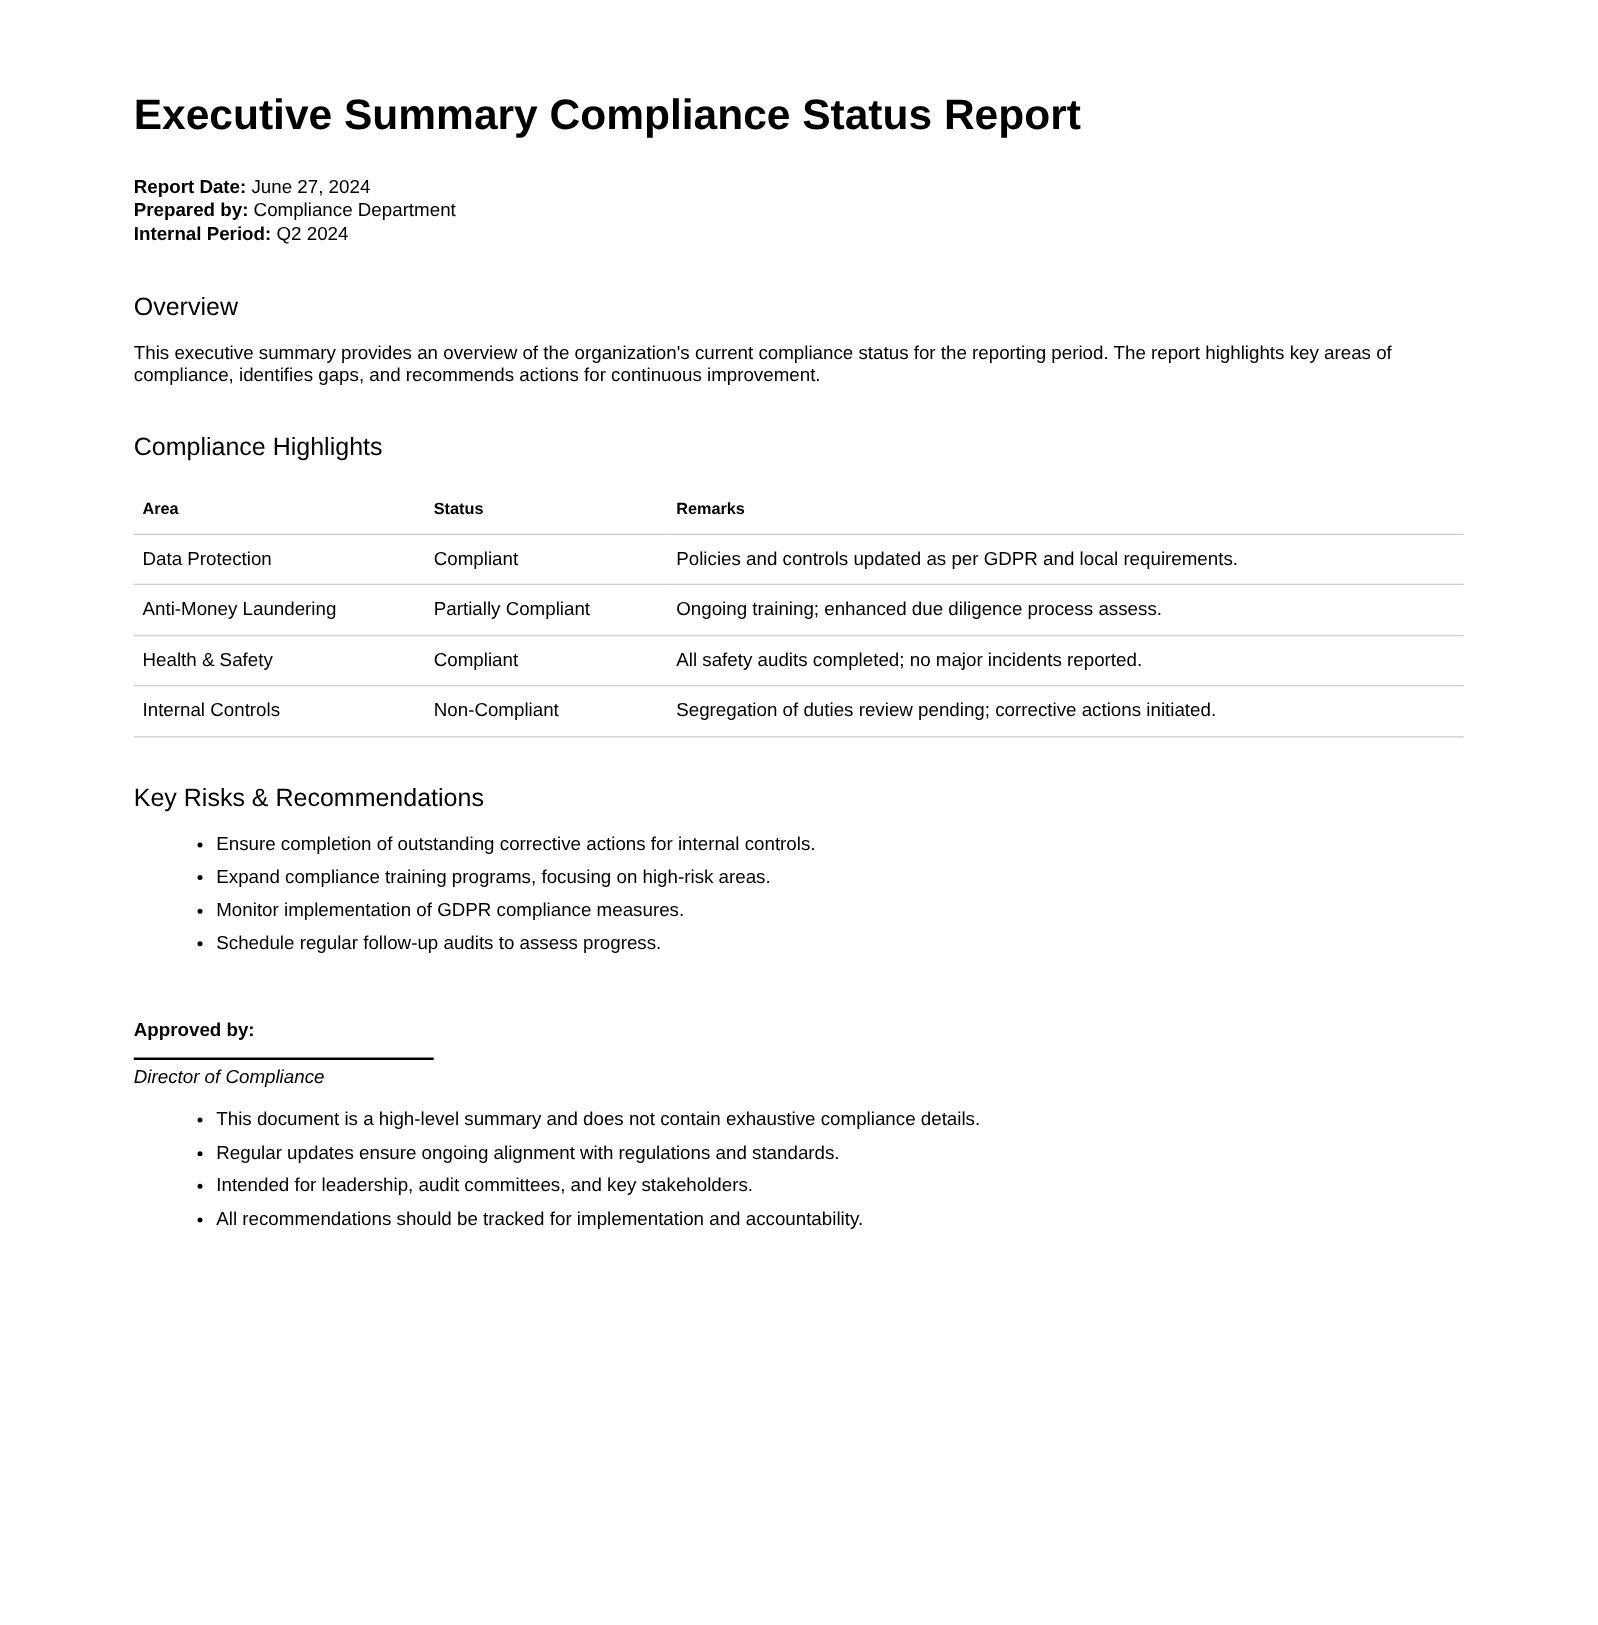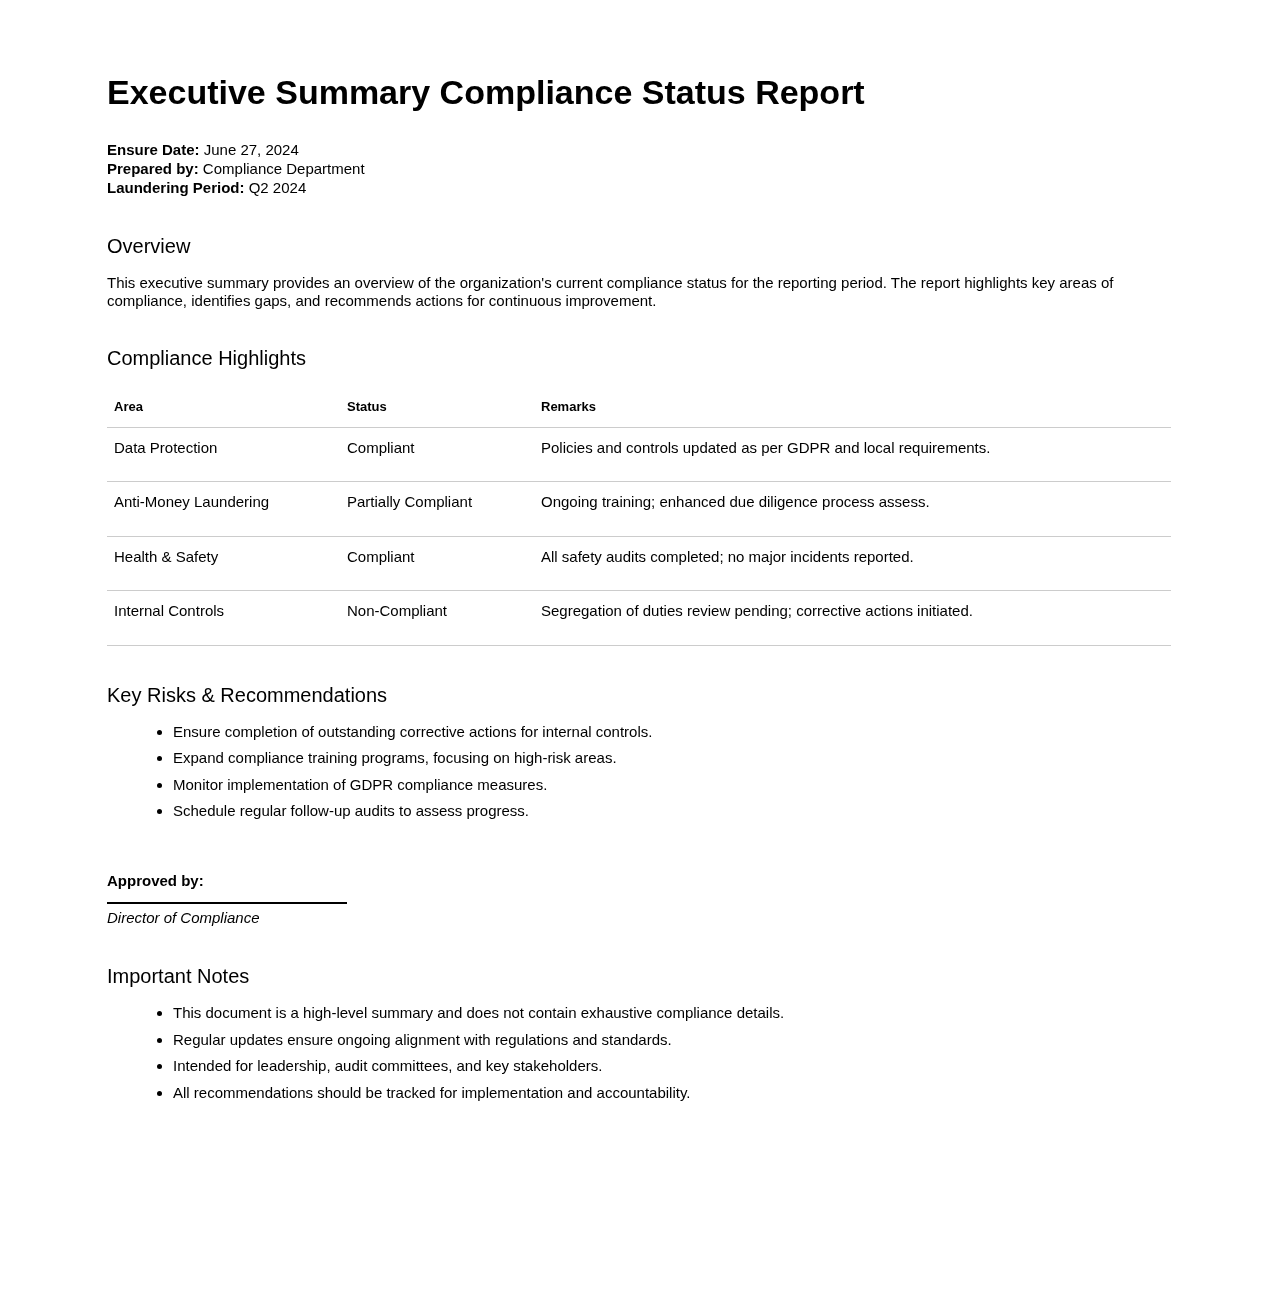--- a/index.html
+++ b/index.html
@@ -55,21 +55,21 @@
   table.compliance-table col.col-status { width: 194px; }
   table.compliance-table th {
     text-align: left;
     font-weight: bold;
     font-size: 13px;
     padding: 10px 8px 11px 7px;
     border-bottom: 1px solid #cccccc;
   }
   table.compliance-table td {
     font-size: 15px;
-    padding: 11px 8px 25px 7px;
+    padding: 11px 8px 11px 7px;
     border-bottom: 1px solid #cccccc;
   }
   ul.bullet-list {
     margin: 16px 0 0 0;
     padding-left: 25px;
   }
   ul.bullet-list li {
     margin-bottom: 9px;
     line-height: 17.5px;
     margin-left: 41px;
@@ -96,23 +96,23 @@
   }
 </style>
 </head>
 <body>
 
 <div class="page">
 
   <h1 class="doc-title">Executive Summary Compliance Status Report</h1>
 
   <div class="meta-block">
-    <div class="meta-line"><strong>Ensure Date:</strong><span> June 27, 2024</span></div>
+    <div class="meta-line"><strong>Report Date:</strong><span> June 27, 2024</span></div>
     <div class="meta-line"><strong>Prepared by:</strong><span> Compliance Department</span></div>
-    <div class="meta-line"><strong>Laundering Period:</strong><span> Q2 2024</span></div>
+    <div class="meta-line"><strong>Internal Period:</strong><span> Q2 2024</span></div>
   </div>
 
   <h2 class="section-heading">Overview</h2>
   <p class="body-text">This executive summary provides an overview of the organization's current compliance status for the reporting period. The report highlights key areas of compliance, identifies gaps, and recommends actions for continuous improvement.</p>
 
   <h2 class="section-heading">Compliance Highlights</h2>
 
   <table class="compliance-table">
     <colgroup>
       <col class="col-area">
@@ -157,21 +157,20 @@
     <li>Monitor implementation of GDPR compliance measures.</li>
     <li>Schedule regular follow-up audits to assess progress.</li>
   </ul>
 
   <div class="approval-block">
     <p class="approved-label">Approved by:</p>
     <div class="signature-line"></div>
     <p class="signatory-title">Director of Compliance</p>
   </div>
 
-  <h2 class="section-heading">Important Notes</h2>
   <ul class="bullet-list">
     <li>This document is a high-level summary and does not contain exhaustive compliance details.</li>
     <li>Regular updates ensure ongoing alignment with regulations and standards.</li>
     <li>Intended for leadership, audit committees, and key stakeholders.</li>
     <li>All recommendations should be tracked for implementation and accountability.</li>
   </ul>
 
 </div>
 
 </body></html>

